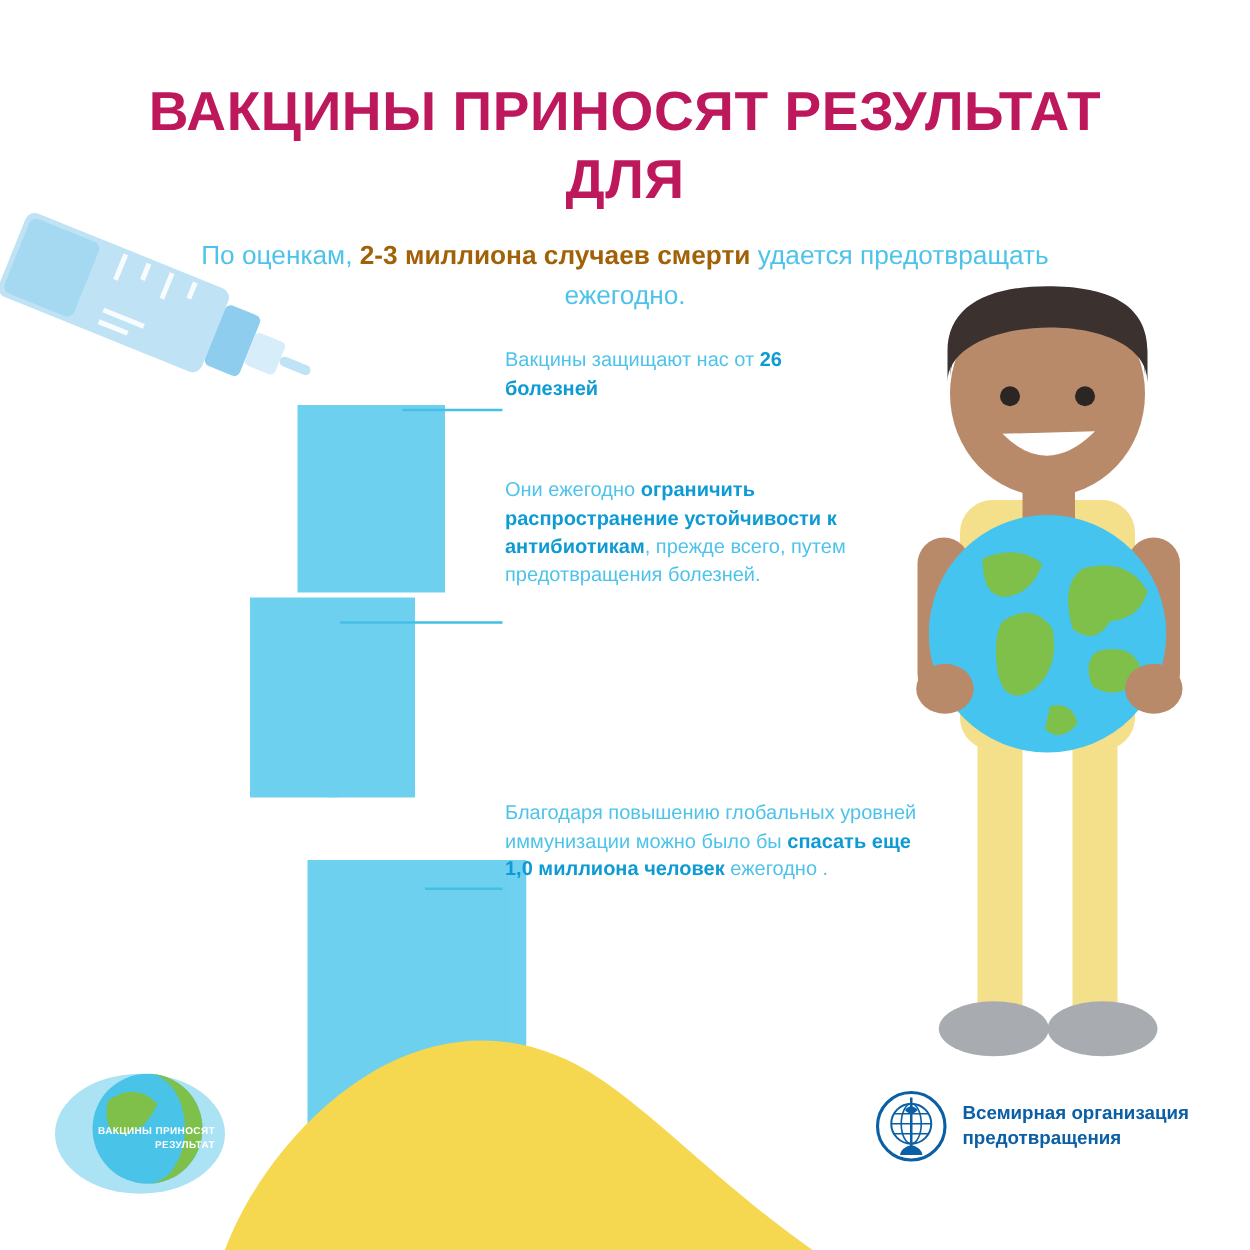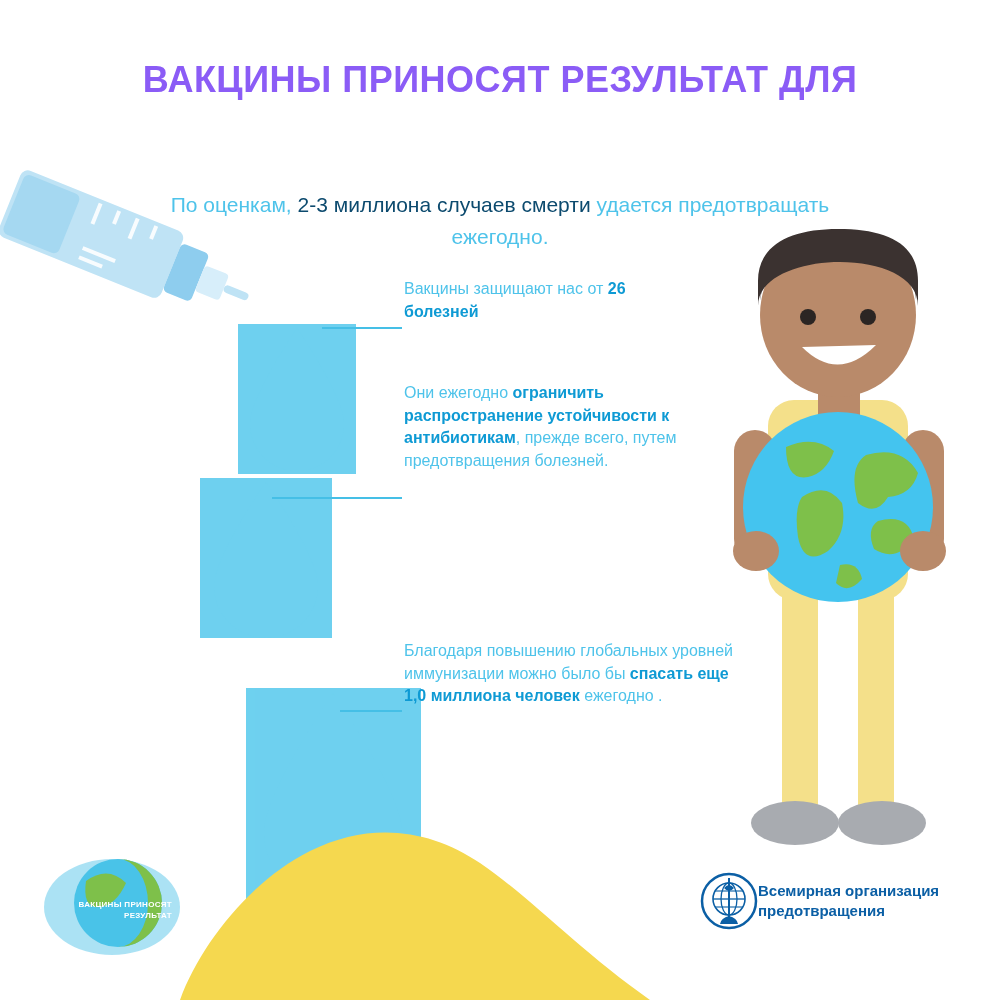--- a/index.html
+++ b/index.html
@@ -16,40 +16,40 @@
     font-family: "Liberation Sans", sans-serif;
   }
 
   
   .title {
     position: absolute;
     left: 90px;
     top: 34px;
     width: 820px;
     text-align: center;
-    color: #8b5cf6;
-    font-size: 36px;
+    color: #be185d;
+    font-size: 44px;
     font-weight: bold;
     letter-spacing: 0.5px;
     line-height: 1.22;
     text-transform: uppercase;
   }
   .title .line { display: block; }
 
   .subtitle {
     position: absolute;
     left: 150px;
     top: 168px;
     width: 700px;
     text-align: center;
     color: #4ec3ea;
     font-size: 21px;
     line-height: 1.5;
   }
-  .subtitle b { color: #0c4a6e; font-weight: normal; }
+  .subtitle b { color: #a16207; font-weight: bold; }
 
   
   .syringe {
     position: absolute;
     left: -10px;
     top: 160px;
     width: 270px;
     height: 180px;
   }
 
@@ -96,21 +96,21 @@
     width: 120px;
     text-align: right;
     color: #ffffff;
     font-size: 8px;
     font-weight: bold;
     line-height: 1.35;
     letter-spacing: 0.3px;
   }
 
   
-  .who { position: absolute; left: 700px; top: 872px; display: flex; align-items: center; }
+  .who { position: absolute; left: 700px; top: 872px; display: flex; align-items: center; gap: 12px; }
   .who-emblem { width: 58px; height: 58px; flex: 0 0 58px; }
   .who-text { color: #0b5fa5; font-size: 15px; font-weight: bold; line-height: 1.35; }
   .who-text span { display: block; }
 </style>
 </head>
 <body>
 
 <div id="page">
 
   <div class="syringe">

